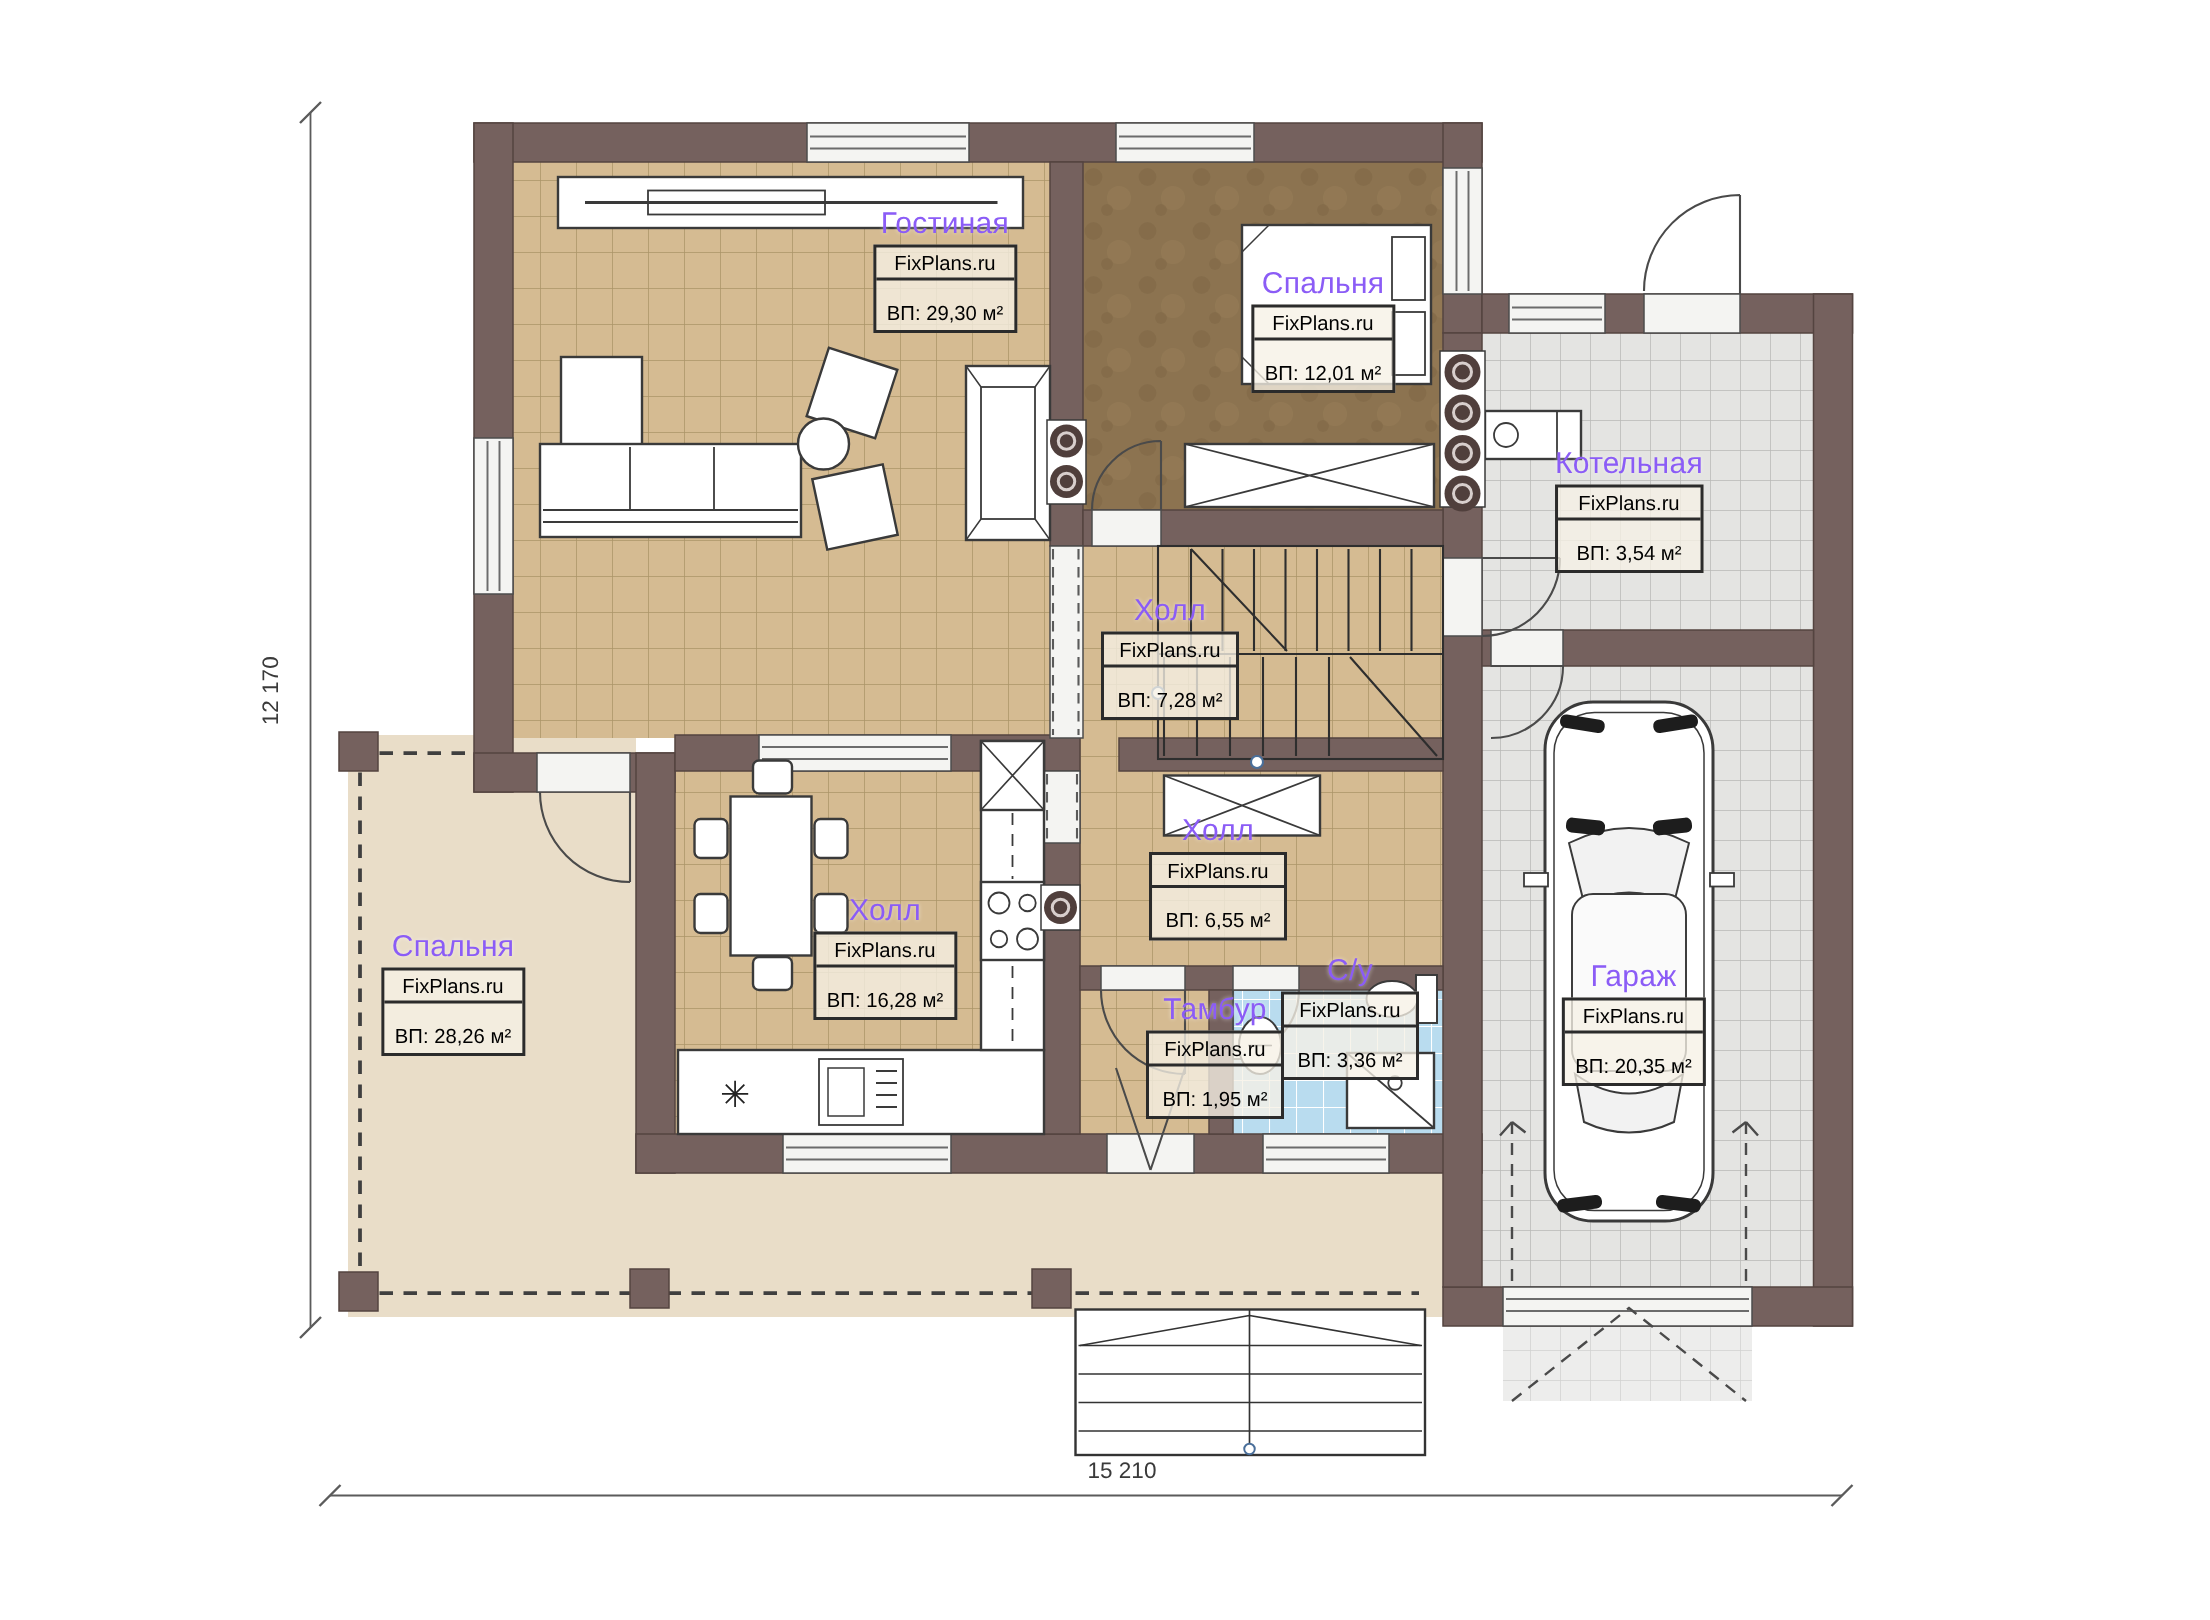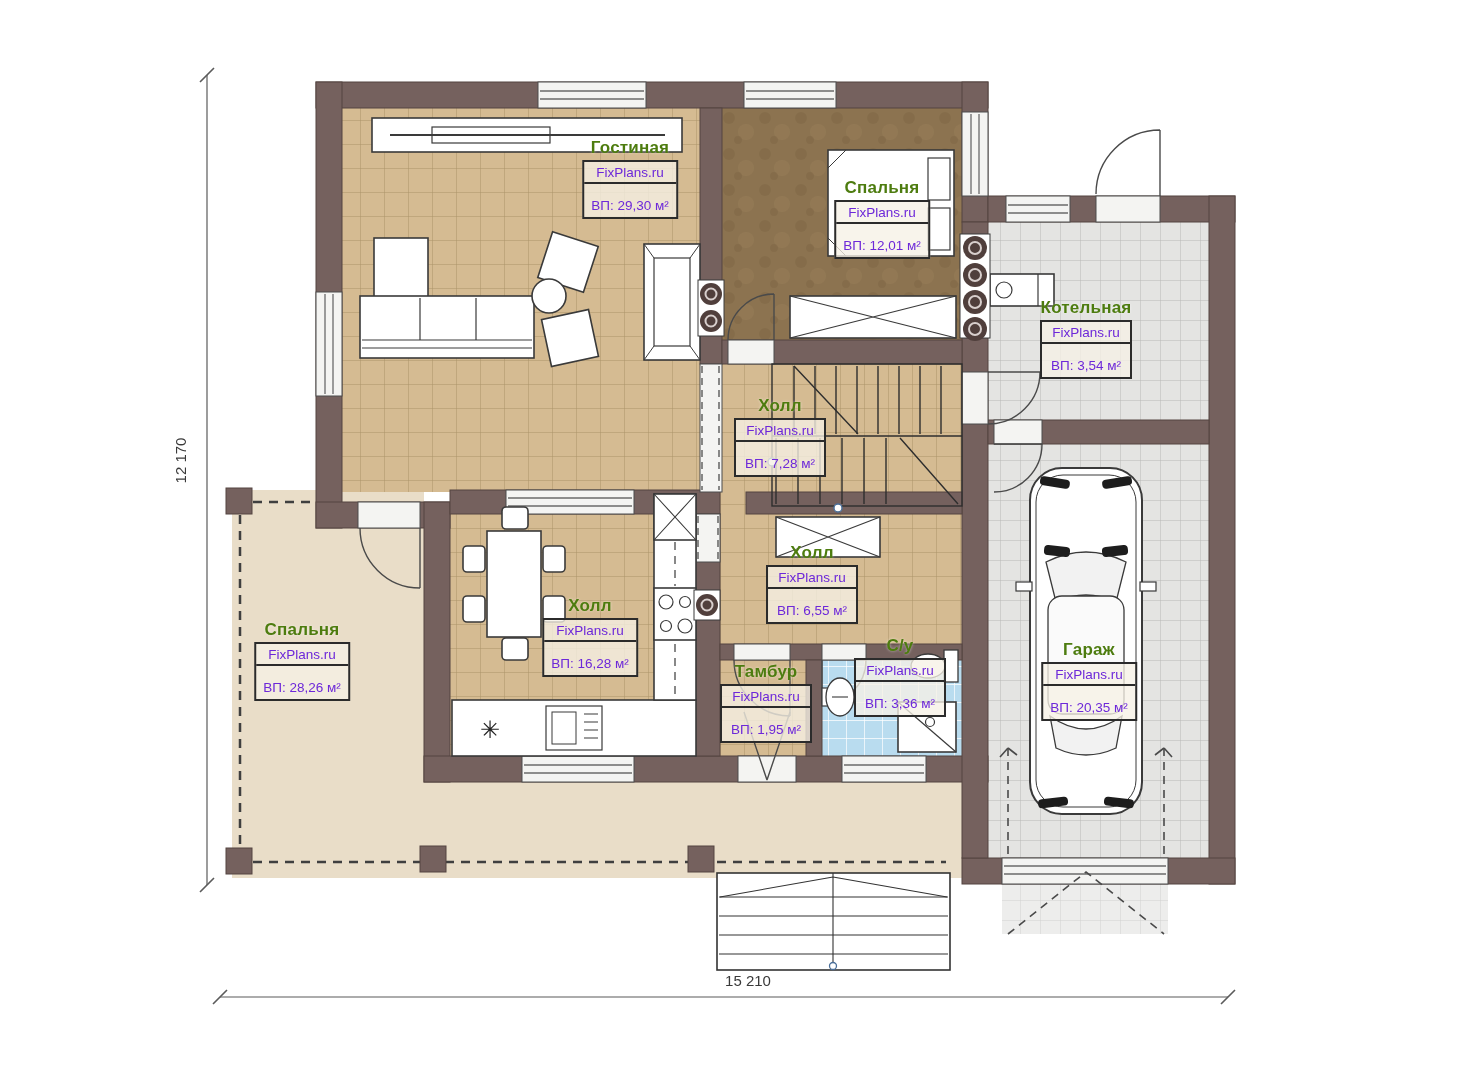--- a/index.html
+++ b/index.html
@@ -1,23 +1,23 @@
 <!DOCTYPE html>
 <html style="--c-wall: #75615e; --c-wall-stroke: #544440; --c-floor-tan: #d5bb92; --c-floor-tan-grid: #ab9468; --c-floor-bedroom: #8c7350; --c-floor-gray: #e4e4e2; --c-floor-gray-grid: #b9b9b7; --c-floor-blue: #b9dcef; --c-floor-blue-grid: #ffffff; --c-floor-terrace: #e9ddc8; --c-fixture: #ffffff; --c-line: #333333; --c-flue: #503f3c;"><head>
 <meta charset="utf-8">
 <style>
   html,body{margin:0;padding:0;background:#ffffff;}
   body{font-family:"Liberation Sans", sans-serif;}
   .canvas{position:relative;width:1473px;height:1080px;background:#fff;overflow:hidden;}
   .plan-svg{position:absolute;left:0;top:0;}
   .room-label{position:absolute;transform:translateX(-50%);text-align:center;z-index:6;}
-  .room-name{font-weight:bold;font-size:17px;color:#4d7c0f;letter-spacing:.2px;white-space:nowrap;
+  .room-name{font-weight:normal;font-size:20px;color:#8b5cf6;letter-spacing:.2px;white-space:nowrap;
              text-shadow:0 0 3px rgba(255,255,255,.55);}
   .label-box{margin:2px auto 0;border:2px solid #2b2b2b;background:rgba(246,241,230,.78);
-             font-size:13.5px;color:#6d28d9;min-width:88px;white-space:nowrap;}
+             font-size:13.5px;color:#000000;min-width:88px;white-space:nowrap;}
   .label-box .wm{padding:1px 7px 0;border-bottom:2px solid #2b2b2b;line-height:19px;}
   .label-box .area{padding:0 7px 1px;line-height:20px;margin-top:12px;}
   .dim-label{position:absolute;font-size:15px;color:#3a3a3a;z-index:6;white-space:nowrap;}
   .dim-label.vertical{transform:rotate(-90deg);transform-origin:center;}
   .dim-label.horizontal{transform:translateX(-50%);margin-left:24px;}
 </style>
 </head>
 <body>
 
 <div class="canvas">
@@ -336,21 +336,21 @@
       <div class="area">ВП: 16,28 м²</div>
       </div>
   </div>
   <div class="room-label" style="left:302px;top:620px">
     <div class="room-name">Спальня</div>
     <div class="label-box">
         <div class="wm">FixPlans.ru</div>
       <div class="area">ВП: 28,26 м²</div>
       </div>
   </div>
-  <div class="room-label" style="left:766px;top:662px">
+  <div class="room-label" style="left:810px;top:662px">
     <div class="room-name">Тамбур</div>
     <div class="label-box">
         <div class="wm">FixPlans.ru</div>
       <div class="area">ВП: 1,95 м²</div>
       </div>
   </div>
   <div class="room-label" style="left:900px;top:636px">
     <div class="room-name">С/у</div>
     <div class="label-box">
         <div class="wm">FixPlans.ru</div>

